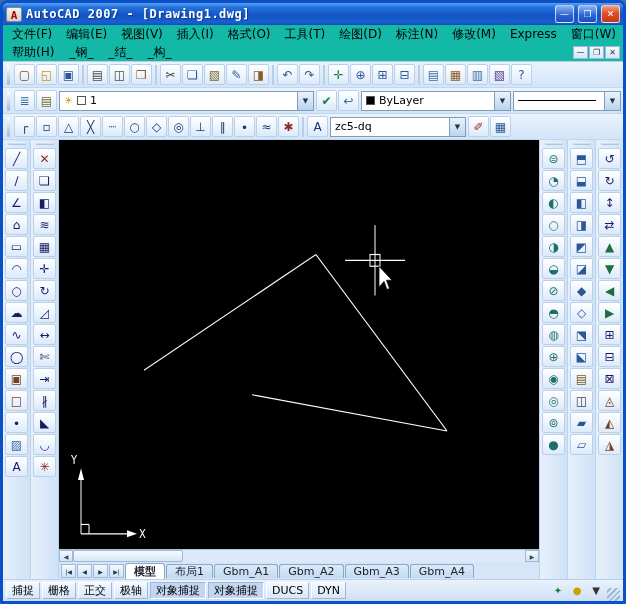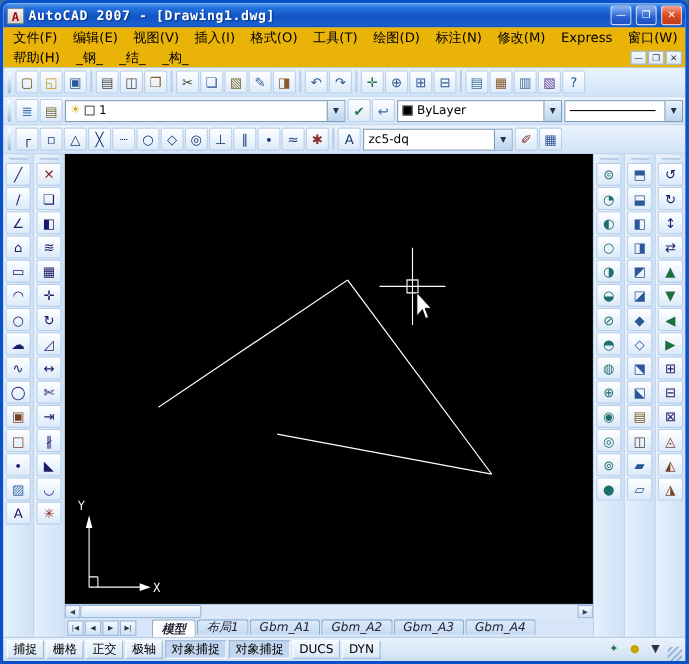--- a/index.html
+++ b/index.html
@@ -16,32 +16,32 @@
               font:bold 11px "DejaVu Sans Mono", monospace; text-align:center; line-height:15px;
               border:1px solid #888; border-radius:2px; }
   .title-text { flex:1; color:#fff; font:bold 12px "DejaVu Sans Mono", monospace; letter-spacing:.5px;
                 text-shadow:1px 1px 1px #0b3a8a; white-space:nowrap; overflow:hidden; }
   .cap-btn { width:19px; height:18px; border-radius:3px; border:1px solid rgba(255,255,255,.7);
              display:flex; align-items:center; justify-content:center; color:#fff; font-size:9px; }
   .cap-min,.cap-max { background:linear-gradient(#8db4f2,#2a62d4 60%,#1c4fba); }
   .cap-close { background:linear-gradient(#f2a08c,#dd5028 45%,#c03a18); }
 
   
-  .menubar { background:#eab308; border-bottom:1px solid #b9cfe8; flex:0 0 37px; }
+  .menubar { background:#14b8a6; border-bottom:1px solid #b9cfe8; flex:0 0 37px; }
   .menu-row { display:flex; height:18px; align-items:center; padding-left:2px; }
   .mitem { padding:1px 7px; color:#000; white-space:nowrap; font-size:12px; }
   .mdi-btns { margin-left:auto; display:flex; gap:1px; padding-right:3px; }
   .mdi-btn { width:15px; height:13px; border:1px solid #9db8d8; background:linear-gradient(#f4f9ff,#d8e6f6);
              font-size:8px; line-height:11px; text-align:center; color:#333; }
 
   
   .tb-row { display:flex; align-items:center; height:26px; flex:0 0 26px; padding:1px 2px; gap:2px;
             border-bottom:1px solid #c2d6ee; background:linear-gradient(180deg,#eaf3fd,#d2e4f7); }
   .handle { width:3px; height:20px; margin:0 2px; border-radius:2px; background:linear-gradient(180deg,#ffffff,#9fb8d8); }
-  .strip { display:flex; gap:1px; }
+  .strip { display:flex; gap:1px; align-items:center; }
   .tbtn { width:21px; height:21px; display:flex; align-items:center; justify-content:center; font-size:12px;
           background:linear-gradient(#ffffff,#dceafa); border:1px solid #bad0ea; border-radius:2px; overflow:hidden; }
   .tsep { width:2px; height:20px; background:#b9cfe8; margin:0 2px; }
 
   .dd { height:20px; background:#fff; border:1px solid #7f9db9; display:flex; align-items:center;
         font-size:11px; padding-left:4px; gap:4px; color:#000; }
   .dd .ddarrow { margin-left:auto; width:16px; align-self:stretch; border-left:1px solid #7f9db9;
                  background:linear-gradient(#eaf3fd,#bcd4ee); display:flex; align-items:center; justify-content:center;
                  font-size:7px; color:#234; }
   .chip { width:9px; height:9px; border:1px solid #555; }
@@ -61,22 +61,22 @@
   .canvas-zone { flex:1 1 auto; display:flex; flex-direction:column; min-width:0; background:#d6e5f7; }
   .canvas { position:relative; flex:1 1 auto; background:#000; overflow:hidden; }
   .canvas svg { position:absolute; inset:0; width:100%; height:100%; display:block; }
 
   .hscroll { height:13px; flex:0 0 13px; display:flex; background:#dce9f8; border-top:1px solid #aac4e4; }
   .sc-btn { width:14px; background:linear-gradient(#f4f9ff,#cfe2f6); border:1px solid #9db8d8;
             font-size:6px; display:flex; align-items:center; justify-content:center; color:#345; }
   .sc-thumb { width:110px; background:linear-gradient(#f8fbff,#d4e6f8); border:1px solid #9db8d8; border-radius:2px; }
   .sc-track { flex:1; }
 
-  .tabs-row { height:17px; flex:0 0 17px; display:flex; align-items:flex-end; padding-left:2px; gap:14px;
-              background:#d6e5f7;font-style:italic; }
+  .tabs-row { height:17px; flex:0 0 17px; display:flex; align-items:flex-end; padding-left:2px; gap:1px;
+              background:#d6e5f7; }
   .tab-nav { width:15px; height:14px; margin-bottom:1px; border:1px solid #9db8d8; background:linear-gradient(#f4f9ff,#cfe2f6);
              font-size:6px; display:flex; align-items:center; justify-content:center; color:#234; }
   .tab { padding:0 8px; font-size:11px; height:14px; display:flex; align-items:center; white-space:nowrap;
          border:1px solid #8aa8c8; border-bottom:none; border-radius:3px 3px 0 0;
          background:linear-gradient(#dcebfb,#c4d9f0); color:#223; }
   .tab.active { background:#fff; font-weight:bold; height:16px; }
 
   
   .cmdwrap { flex:0 0 54px; margin:3px 2px 2px 2px; background:#fff; border:1px solid #7f9db9;
              display:flex; flex-direction:column; font:12px "DejaVu Sans Mono", monospace; position:relative; }

